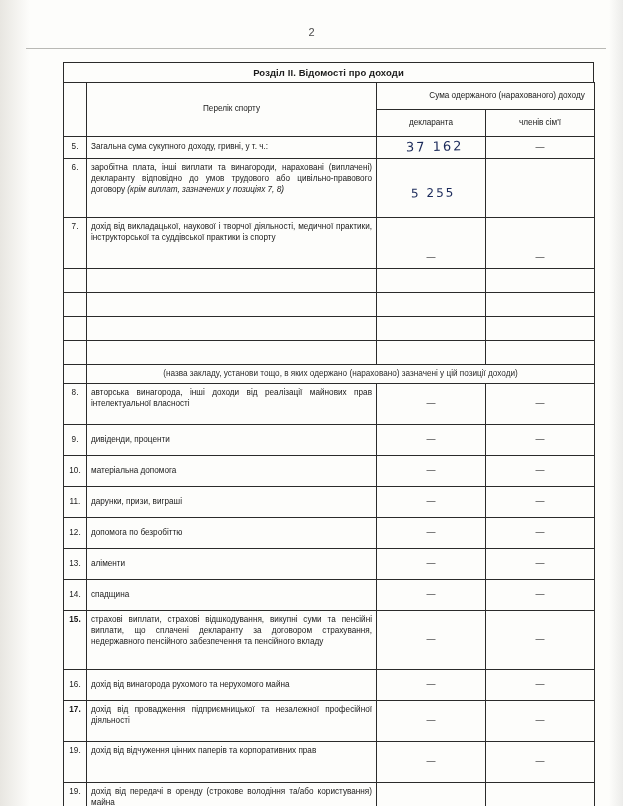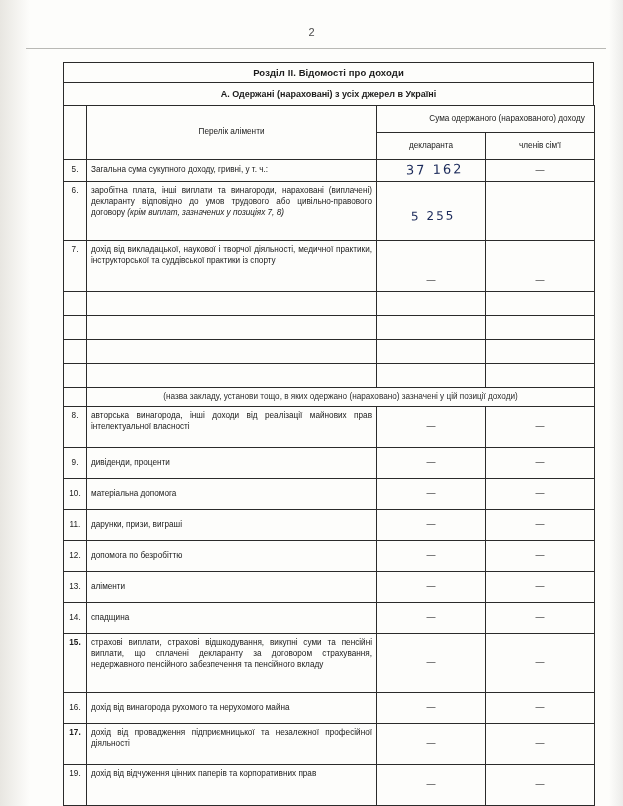--- a/index.html
+++ b/index.html
@@ -160,37 +160,33 @@
   <div class="scan-left"></div>
   <div class="scan-right"></div>
 
   <div class="page-number">2</div>
   <div class="rule-top"></div>
 
   <div class="doc">
 
     <div class="section-title">Розділ II. Відомості про доходи</div>
 
-    <div class="subtitle-row">
-      <b>А.</b>
-      <span>Одержані (нараховані) з усіх джерел в Україні</span>
-    </div>
 
     <table class="grid">
       <colgroup>
         <col style="width:23px">
         <col style="width:290px">
         <col style="width:109px">
         <col style="width:109px">
       </colgroup>
 
       <tbody>
           <tr>
         <td class="c-num" style="border-right:none; border-bottom:none;"></td>
-        <td class="hdr-center" rowspan="2" style="height:44px;">Перелік алiменти</td>
+        <td class="hdr-center" rowspan="2" style="height:44px;">Перелік спорту</td>
         <td class="hdr-center" colspan="2" style="height:22px;padding-left:47px;">Сума одержаного (нарахованого) доходу</td>
       </tr>
       <tr>
         <td class="c-num" style="border-right:none; border-top:none;"></td>
         <td class="hdr-small" style="height:22px;">декларанта</td>
         <td class="hdr-small" style="height:22px;">членів сім'ї</td>
       </tr>
 
       <tr>
         <td class="c-num">5.</td>

